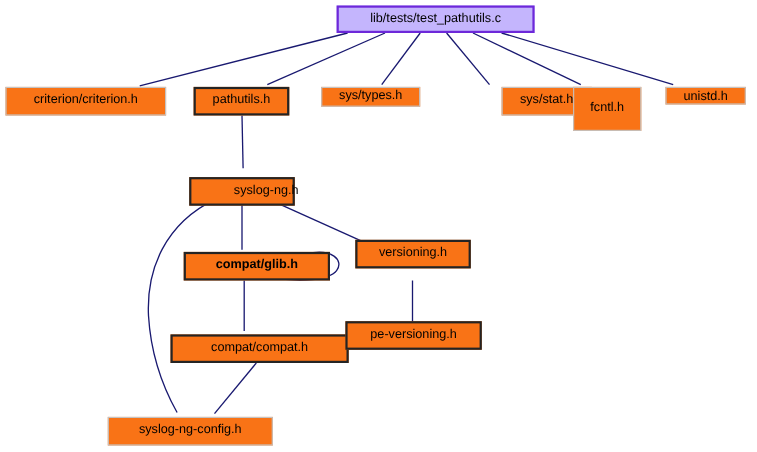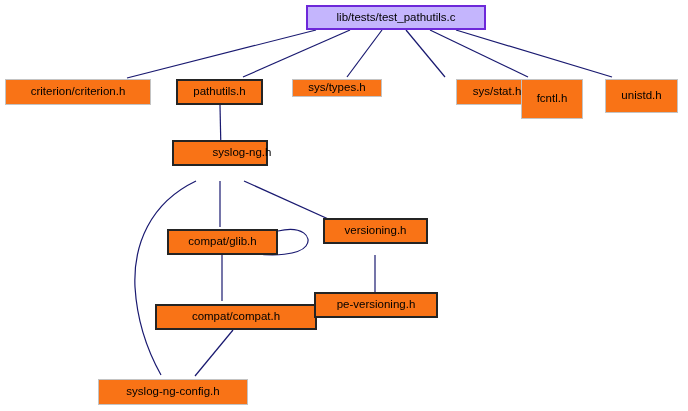--- a/index.html
+++ b/index.html
@@ -92,27 +92,27 @@
   </div>
       <div class="node plain" style="left: 292px; top: 79px; width: 90px; height: 18px;">
     <span class="node-label">sys/types.h</span>
   </div>
       <div class="node plain" style="left: 408px; top: 79px; width: 82px; height: 26px; margin-left: 48px;">
     <span class="node-label">sys/stat.h</span>
   </div>
       <div class="node plain" style="left: 521px; top: 79px; width: 62px; height: 40px;">
     <span class="node-label">fcntl.h</span>
   </div>
-      <div class="node plain" style="left: 605px; top: 79px; width: 73px; height: 34px;">
+      <div class="node plain" style="left: 605px; top: 79px; width: 73px; height: 16px; align-items: flex-end;">
     <span class="node-label">unistd.h</span>
   </div>
-      <div class="node linked" style="left: 172px; top: 140px; width: 96px; height: 26px; padding-left: 44px;">
+      <div class="node linked" style="left: 172px; top: 161px; width: 96px; height: 26px; padding-left: 44px;">
     <span class="node-label">syslog-ng.h</span>
   </div>
-      <div class="node linked" style="left: 167px; top: 229px; width: 111px; height: 26px;">
+      <div class="node linked" style="left: 167px; top: 229px; width: 133px; height: 26px; font-weight: bold;">
     <span class="node-label">compat/glib.h</span>
   </div>
       <div class="node linked" style="left: 323px; top: 218px; width: 105px; height: 26px;">
     <span class="node-label">versioning.h</span>
   </div>
       <div class="node linked" style="left: 155px; top: 304px; width: 162px; height: 26px;">
     <span class="node-label">compat/compat.h</span>
   </div>
       <div class="node linked" style="left: 314px; top: 292px; width: 124px; height: 26px;">
     <span class="node-label">pe-versioning.h</span>

